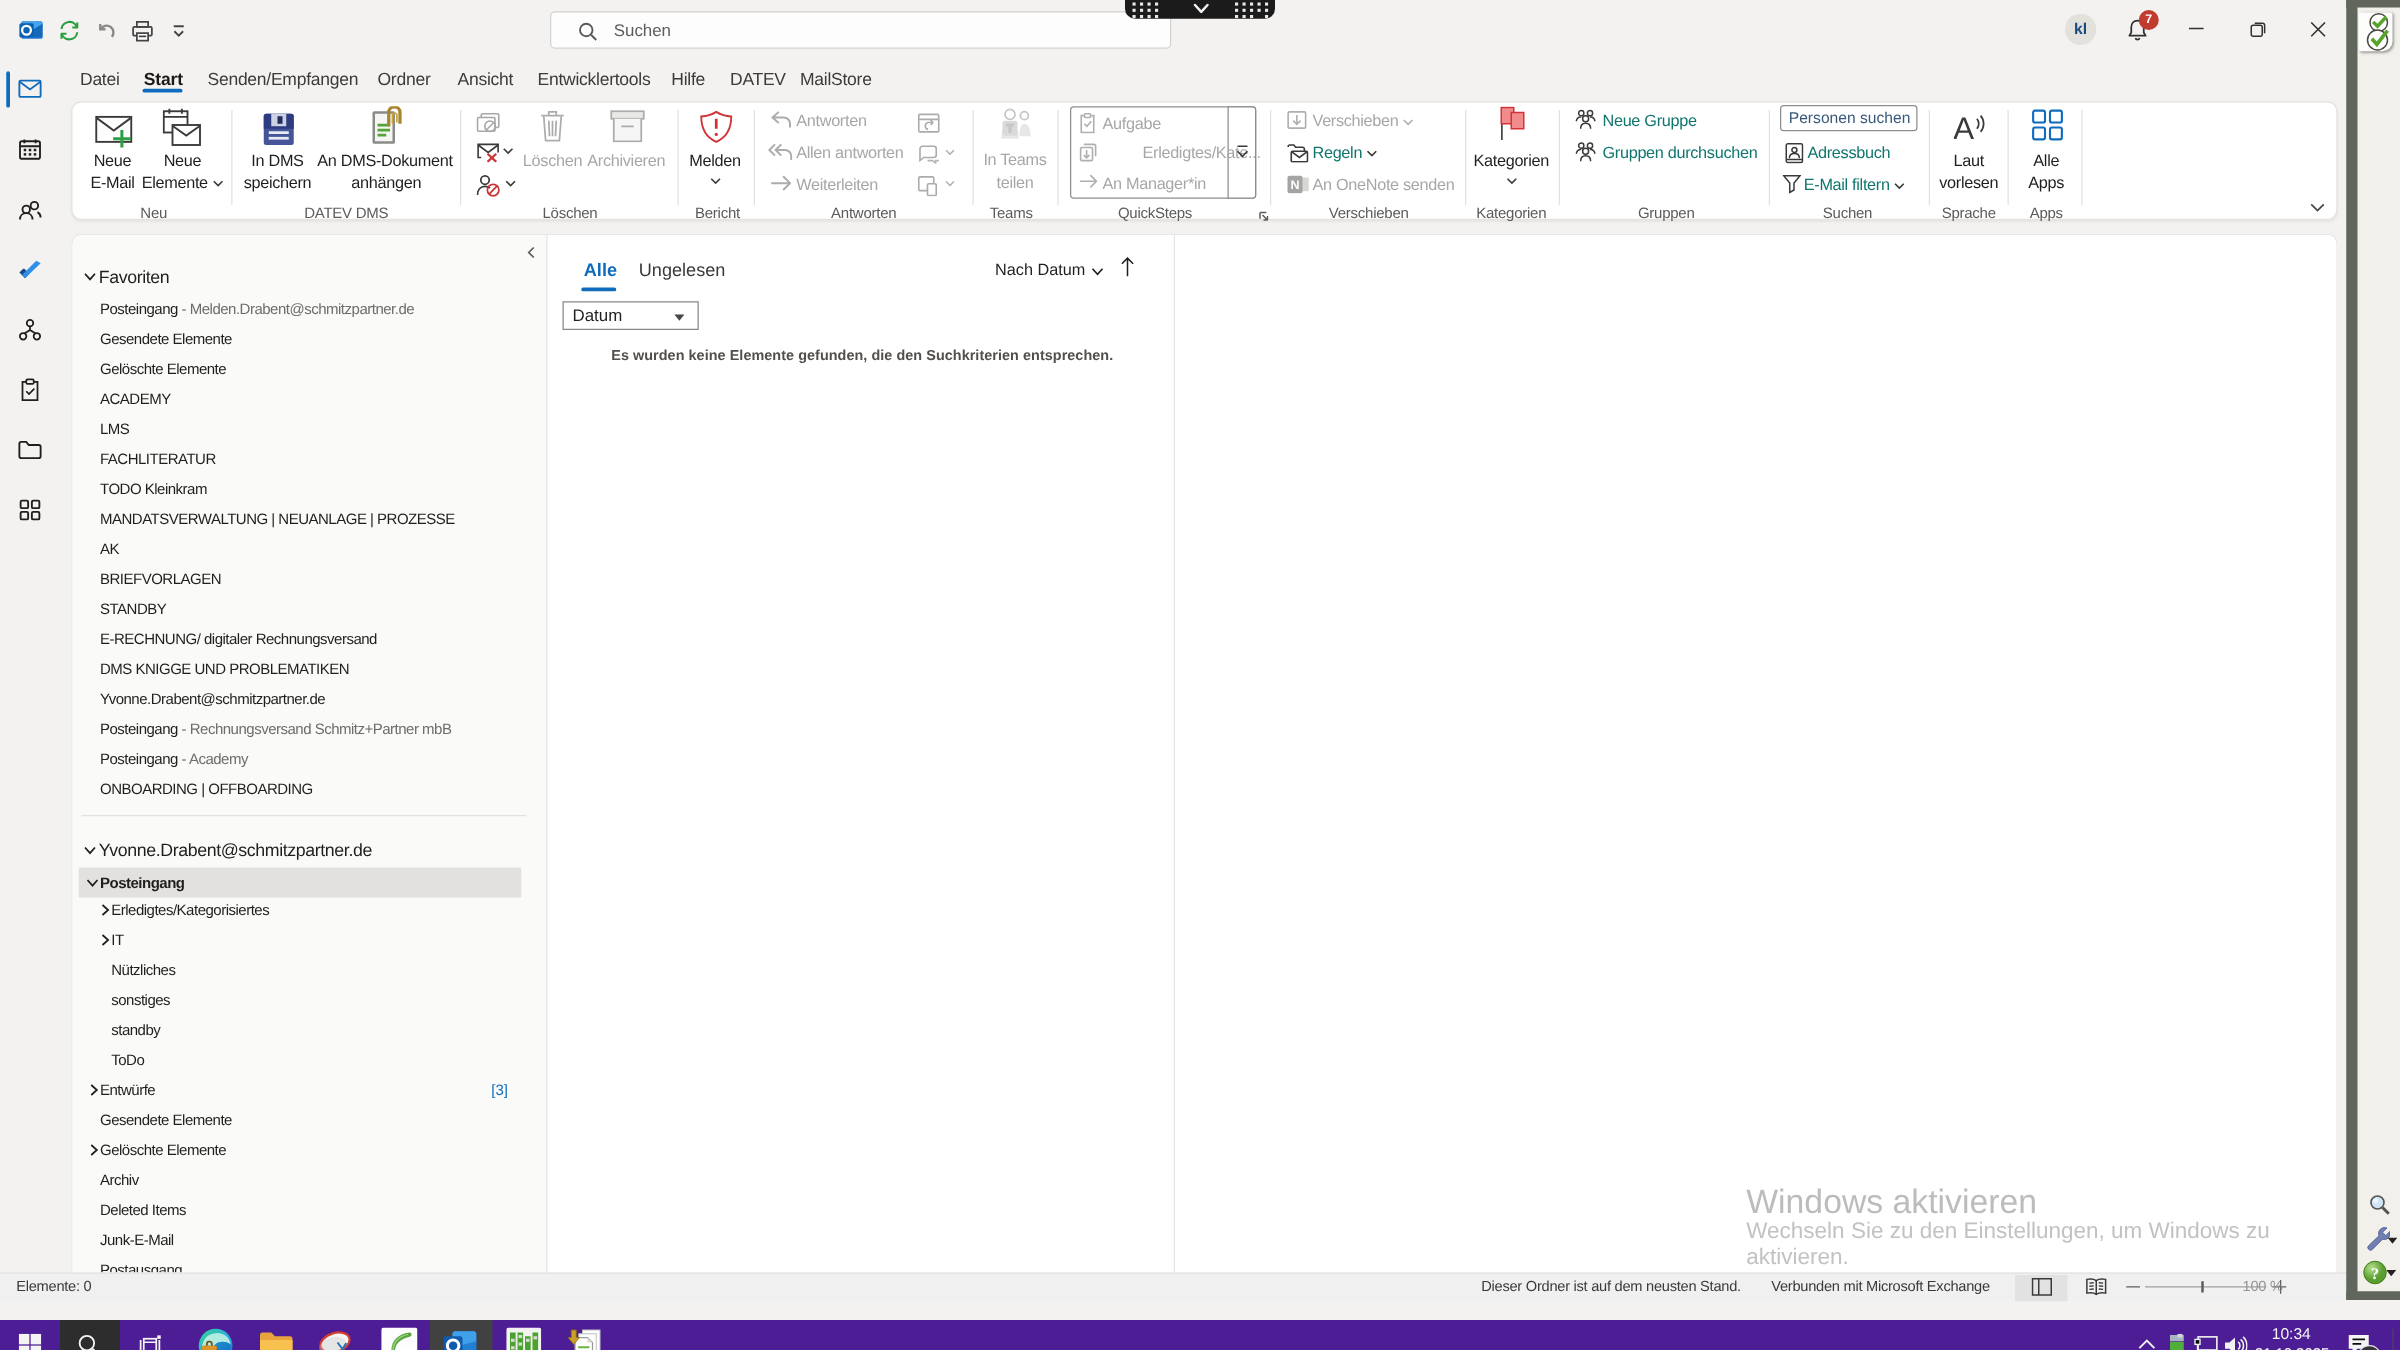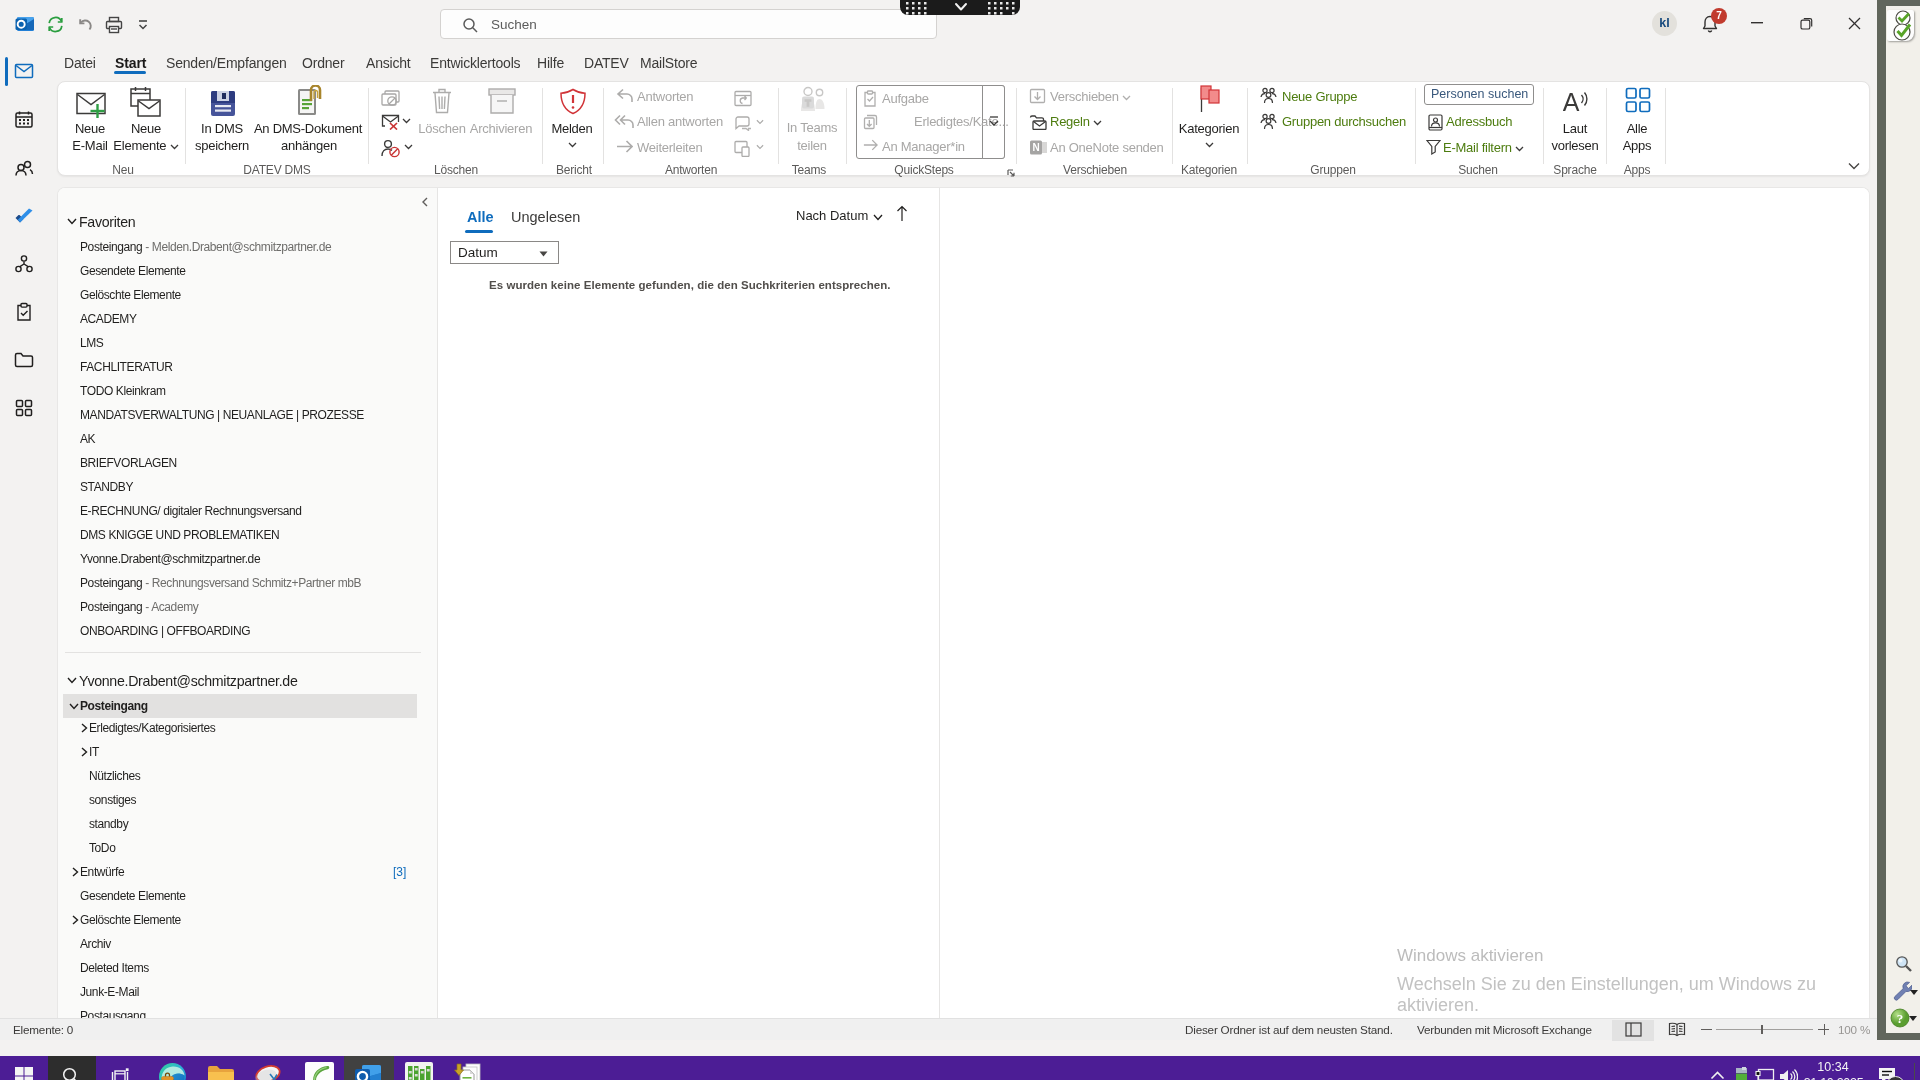--- a/index.html
+++ b/index.html
@@ -19,21 +19,21 @@
 #tabs .active { color:#1b1a19; }
 #tabunderline { left:114px; top:71px; width:32px; height:3px; background:#0f6cbd; border-radius:2px; }
 #railbar { left:5px; top:57px; width:3px; height:29px; background:#0f6cbd; border-radius:2px; }
 .railico { position:absolute; left:14px; width:20px; height:20px; }
 
 #ribbon { left:57px; top:81px; width:1813px; height:95px; background:#ffffff; border:1px solid #e4e3e2; border-radius:8px; box-shadow:0 1px 2px rgba(0,0,0,0.06); }
 .rsep { position:absolute; top:6px; width:1px; height:76px; background:#e3e2e1; }
 .glabel { position:absolute; top:81px; width:160px; text-align:center; font-size:12px; letter-spacing:-0.2px; color:#5c5b5a; white-space:nowrap; }
 .btxt { position:absolute; width:200px; text-align:center; font-size:13px; letter-spacing:-0.25px; color:#201f1e; white-space:nowrap; }
 .btxt.dis { color:#a8a7a6; }
-.rowbtn { position:absolute; font-size:13px; letter-spacing:-0.25px; color:#4d7c0f; white-space:nowrap; }
+.rowbtn { position:absolute; font-size:13px; letter-spacing:-0.25px; color:#0f766e; white-space:nowrap; }
 .rowbtn.dis { color:#a8a7a6; }
 
 #content { left:57px; top:187px; width:1813px; height:831px; background:#ffffff; border-radius:8px 8px 0 0; border:1px solid #e8e7e6; border-bottom:none; overflow:hidden; }
 #folders { position:absolute; left:0; top:0; width:380px; height:831px; background:#fafaf9; border-right:1px solid #e6e5e4; }
 #listpane { position:absolute; left:381px; top:0; width:501px; height:831px; background:#ffffff; border-right:1px solid #e6e5e4; }
 #reading { position:absolute; left:882px; top:0; width:931px; height:831px; background:#ffffff; }
 
 .frow { position:absolute; left:22px; width:340px; height:24px; line-height:24px; font-size:12px; letter-spacing:-0.4px; color:#201f1e; white-space:nowrap; }
 .frow .sec { color:#6e6d6b; }
 .fhead { position:absolute; left:21px; font-size:14.2px; letter-spacing:-0.3px; color:#201f1e; white-space:nowrap; }
@@ -562,21 +562,21 @@
       <path d="M6 16 L6 2 M1.5 6 L6 1.5 L10.5 6"></path>
     </svg>
   <div class="abs" style="left:392px;top:53px;width:109px;height:23px;border:1px solid #8a8886;background:#fff">
     <span style="position:absolute;left:7px;top:3px;font-size:13.5px;color:#201f1e">Datum</span>
     <svg style="position:absolute;left:88px;top:9px" width="9" height="6" viewBox="0 0 9 6">
         <path d="M0.5 0.5 L8.5 0.5 L4.5 5.5 Z" fill="#484644"></path>
       </svg>
   </div>
   <div class="abs" style="left:431px;top:91px;font-size:11.5px;font-weight:bold;color:#514e4b;letter-spacing:0.05px">Es wurden keine Elemente gefunden, die den Suchkriterien entsprechen.</div>
 
-  <div class="abs" style="left:1339px;top:758px;font-size:17px;color:#bcbcbc">Windows aktivieren</div>
+  <div class="abs" style="left:1339px;top:758px;font-size:27px;color:#bcbcbc">Windows aktivieren</div>
   <div class="abs" style="left:1339px;top:786px;font-size:18px;color:#c2c2c2">Wechseln Sie zu den Einstellungen, um Windows zu aktivieren.</div>
 </div>
 
 <div id="statusbar" class="abs">
   <span class="abs" style="left:13px;top:4px">Elemente: 0</span>
   <span class="abs" style="left:1185px;top:4px">Dieser Ordner ist auf dem neusten Stand.</span>
   <span class="abs" style="left:1417px;top:4px">Verbunden mit Microsoft Exchange</span>
   <div class="abs" style="left:1612px;top:1px;width:42px;height:21px;background:#e2e2e2"></div>
   <svg class="abs" style="left:1625px;top:3px" width="17" height="15" viewBox="0 0 17 15" fill="none" stroke="#3b3a39" stroke-width="1.2">
     <rect x="1" y="1" width="15" height="13"></rect>
@@ -590,21 +590,21 @@
       <line x1="3.5" y1="9.5" x2="7" y2="9.2"></line>
     <line x1="11" y1="4.2" x2="14.5" y2="4.5"></line>
       <line x1="11" y1="6.7" x2="14.5" y2="7"></line>
       <line x1="11" y1="9.2" x2="14.5" y2="9.5"></line>
   </svg>
   <div class="abs" style="left:1701px;top:9.5px;width:11px;height:1.6px;background:#605e5c"></div>
   <div class="abs" style="left:1716px;top:10px;width:97px;height:1.2px;background:#a19f9d"></div>
   <div class="abs" style="left:1761px;top:6px;width:1.6px;height:9px;background:#605e5c"></div>
   <div class="abs" style="left:1818px;top:9.5px;width:11px;height:1.6px;background:#605e5c"></div>
   <div class="abs" style="left:1823.5px;top:5px;width:1.6px;height:10.5px;background:#605e5c"></div>
-  <span class="abs" style="left:1838px;top:4px;color:#979593">100 %</span>
+  <span class="abs" style="left:1794px;top:4px;color:#979593">100 %</span>
 </div>
 
 <div id="datevpanel" class="abs">
   <div class="abs" style="left:1px;top:4px;width:27px;height:31px;background:#fdfdfd;border-radius:2px 2px 8px 2px;box-shadow:1px 1px 2px rgba(0,0,0,0.35)">
     <svg style="position:absolute;left:1px;top:0px" width="26" height="31" viewBox="0 0 26 31">
       <circle cx="15" cy="8" r="7" fill="#fff" stroke="#4a4a42" stroke-width="1.2"></circle>
       <path d="M10.5 7.5 L14 11 L21 3.5" fill="none" stroke="#58a428" stroke-width="2.8"></path>
       <circle cx="14" cy="22" r="8" fill="#fff" stroke="#4a4a42" stroke-width="1.2"></circle>
       <path d="M9.5 21 L13.5 25.5 L22 14.5" fill="none" stroke="#58a428" stroke-width="3"></path>
     </svg>

